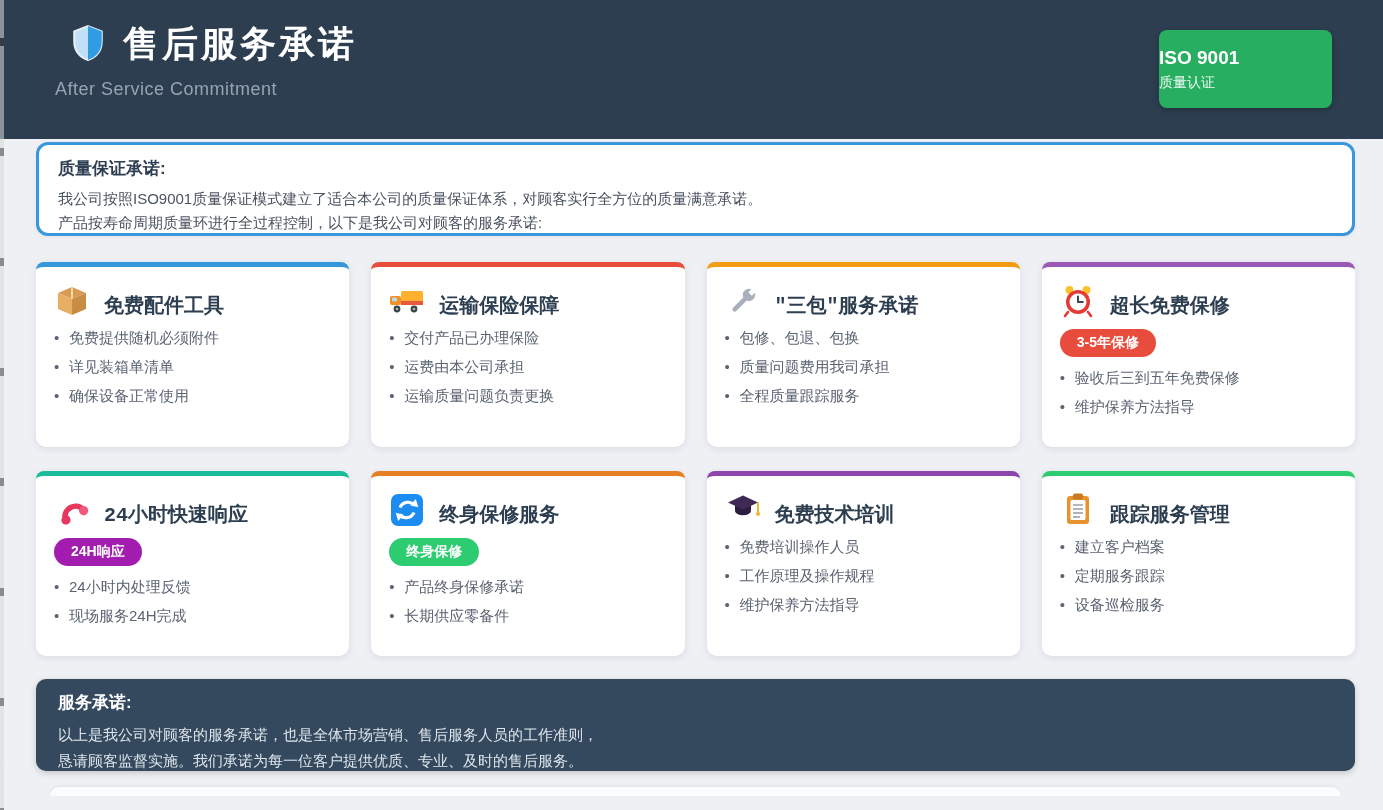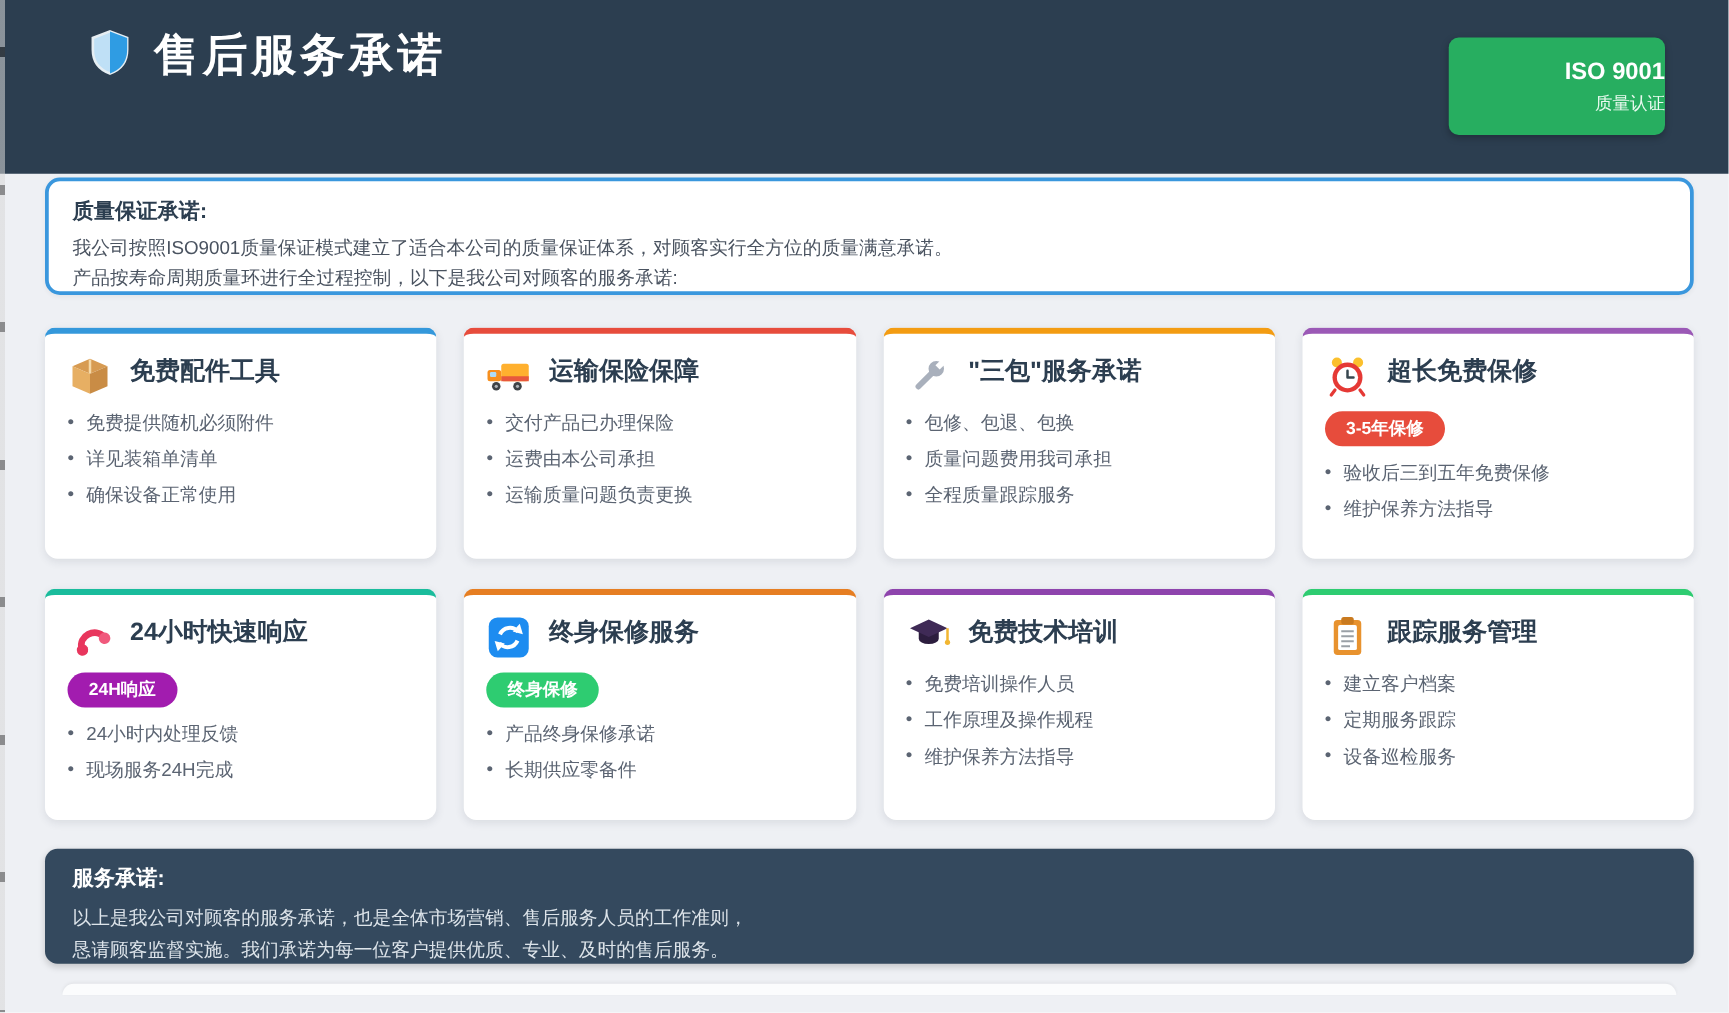--- a/index.html
+++ b/index.html
@@ -11,36 +11,36 @@
     background:repeating-linear-gradient(to bottom,#d8d8d8 0 38px,#3a3a3a 38px 46px,#d8d8d8 46px 110px);
     opacity:.55;z-index:5;}
 
   
   .header{position:relative;height:139px;background:#2c3e50;color:#fff;}
   .header-inner{padding:20px 0 0 55px;}
   .title-row{display:flex;align-items:center;gap:16px;margin-left:14px;}
   .title-row h1{margin:0;font-size:36px;font-weight:bold;letter-spacing:3px;color:#ffffff;}
   .subtitle{margin-top:10px;font-size:18px;color:#97a5b1;letter-spacing:.5px;}
   .iso-badge{position:absolute;top:30px;right:51px;width:173px;height:78px;background:#27ae60;
-    border-radius:8px;display:flex;flex-direction:column;align-items:flex-end;justify-content:center;gap:5px;
+    border-radius:8px;display:flex;flex-direction:column;align-items:flex-start;justify-content:center;gap:5px;
     box-shadow:0 2px 6px rgba(0,0,0,.25);}
   .iso-badge .l1{font-size:19px;font-weight:bold;color:#fff;}
   .iso-badge .l2{font-size:14px;color:#eafaf0;}
 
   
   .main{padding:0 28px 0 36px;}
   .quality-box{margin-top:3px;background:#fff;border:3px solid #3a97dd;border-radius:12px;
     padding:12px 19px;box-sizing:border-box;height:94px;box-shadow:0 1px 4px rgba(0,0,0,.05);}
   .quality-box h2{margin:0 0 7px 0;font-size:17px;color:#2c3e50;font-weight:bold;}
   .quality-box p{margin:0;font-size:15px;color:#4a5360;line-height:1.62;}
 
   .cards-grid{margin-top:26px;display:grid;grid-template-columns:repeat(4,1fr);column-gap:22px;row-gap:24px;}
   .card{background:#fff;border-top:5px solid #3498db;border-radius:8px 8px 10px 10px;
     box-shadow:0 2px 7px rgba(40,50,70,.10);padding:10px 18px 14px;box-sizing:border-box;height:185px;overflow:hidden;}
-  .card-head{display:flex;align-items:flex-start;gap:14px;margin:6px 0 4px;}
+  .card-head{display:flex;align-items:flex-end;gap:14px;margin:6px 0 4px;font-family:Liberation Mono, monospace;}
   .card-icon svg{display:block;}
   .card-title{font-size:20px;font-weight:bold;color:#2c3e50;}
   .card-badge{display:inline-block;margin:6px 0 2px;padding:5px 17px;border-radius:999px;
     color:#fff;font-size:14px;font-weight:bold;background:#e74c3c;}
   .card-list{list-style:none;margin:4px 0 0;padding:0;}
   .card-list li{position:relative;padding-left:15px;margin:10px 0;font-size:15px;color:#5b6472;}
   .card-list li::before{content:"•";position:absolute;left:0;top:0;color:#5b6472;}
 
   .footer-box{margin-top:23px;background:#34495e;border-radius:10px;padding:12px 22px;
     box-sizing:border-box;height:92px;box-shadow:0 2px 6px rgba(0,0,0,.18);}
@@ -129,20 +129,21 @@
           <svg width="38" height="40" viewBox="0 0 36 36">
             <path d="M18,2 L31,7 V16 C31,26 25,31.5 18,34 C11,31.5 5,26 5,16 V7 Z" fill="#bfe0f6" stroke="#e6eef3" stroke-width="2"></path>
             <clipPath id="half">
                 <rect x="18" y="0" width="18" height="36"></rect>
               </clipPath>
             <path d="M18,2 L31,7 V16 C31,26 25,31.5 18,34 C11,31.5 5,26 5,16 V7 Z" fill="#2f9ce3" clip-path="url(#half)"></path>
           </svg>
         </span>
         <h1>售后服务承诺</h1>
       </div>
+      <div class="subtitle">After Service Commitment</div>
     </div>
     <div class="iso-badge">
       <span class="l1">ISO 9001</span>
       <span class="l2">质量认证</span>
     </div>
   </div>
 
   <div class="main">
     <div class="quality-box">
       <h2>质量保证承诺:</h2>

